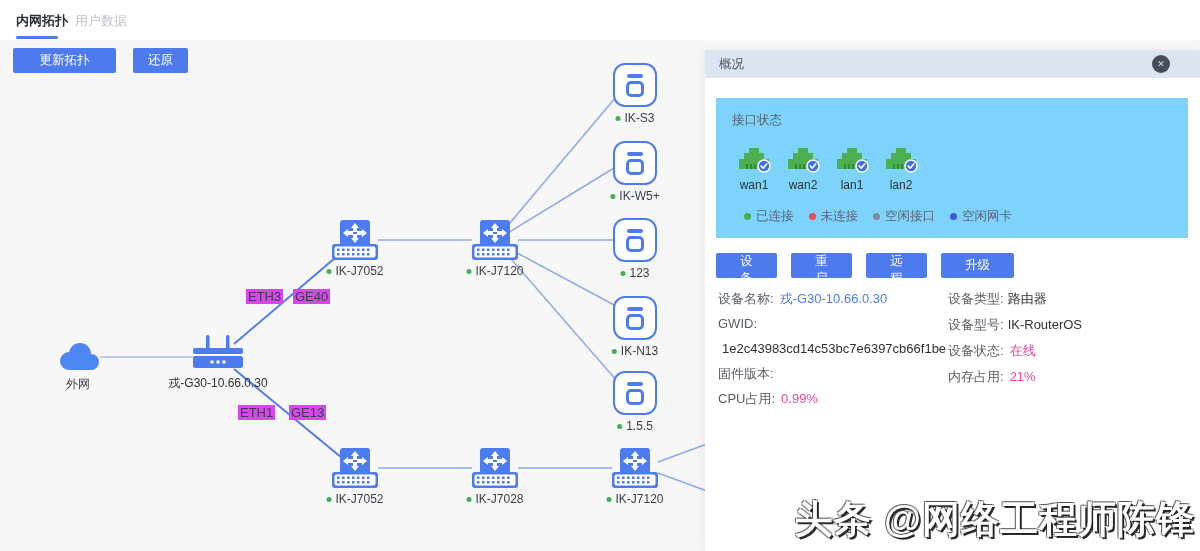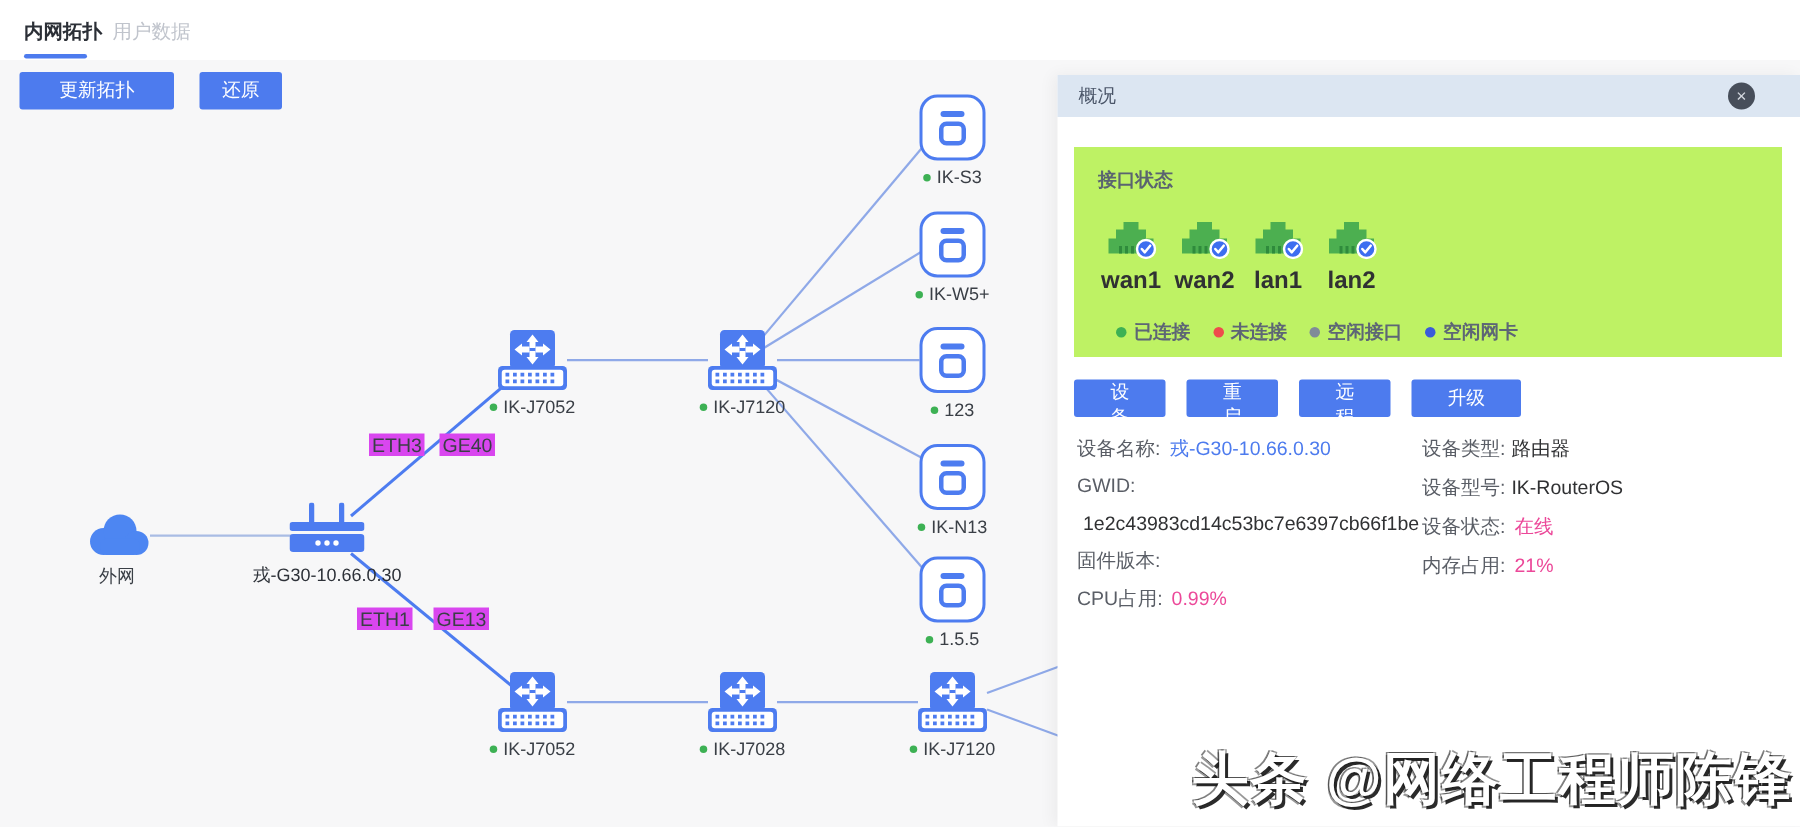--- a/index.html
+++ b/index.html
@@ -39,25 +39,25 @@
   .node.cl .node-label { top:34px; }
 
   
   .panel { position:absolute; left:705px; top:50px; width:495px; height:501px; background:#fff;
            z-index:10; box-shadow:-3px 0 10px rgba(0,0,0,.05); }
   .panel-header { height:28px; background:#dce6f2; display:flex; align-items:center; padding:0 14px;
                   font-size:12.5px; color:#4a5568; position:relative; }
   .close-btn { position:absolute; right:30px; top:5px; width:18px; height:18px; border-radius:50%;
                background:#474e5a; color:#d4d8df; font-size:9px; display:flex; align-items:center;
                justify-content:center; cursor:pointer; }
-  .if-card { margin:20px 12px 0 11px; width:472px; height:140px; background:#bef264; padding:14px 16px;font-weight:bold; }
+  .if-card { margin:20px 12px 0 11px; width:472px; height:140px; background:#7dd3fc; padding:14px 16px; }
   .if-title { font-size:12.5px; color:#5a6470; }
   .ports { display:flex; gap:9px; margin-top:14px; padding-left:2px; }
   .port { width:40px; text-align:center; }
-  .port-label { font-size:16px; color:#303133; margin-top:1px; }
+  .port-label { font-size:12px; color:#303133; margin-top:1px; }
   .legend { display:flex; gap:15px; margin-top:16px; padding-left:12px; align-items:center; }
   .lg-item { display:flex; align-items:center; font-size:12.5px; color:#5d6675; }
   .lgdot { width:7px; height:7px; border-radius:50%; margin-right:5px; }
   .lg-green { background:#3db154; } .lg-red { background:#ee4c4c; }
   .lg-gray { background:#808b98; } .lg-blue { background:#3a5bd9; }
 
   .actions { display:flex; gap:14px; margin:15px 0 0 11px; }
   .action-btn { height:25px; min-width:56px; padding:0 24px; }
   .a1,.a2,.a3 { width:61px; }
 

